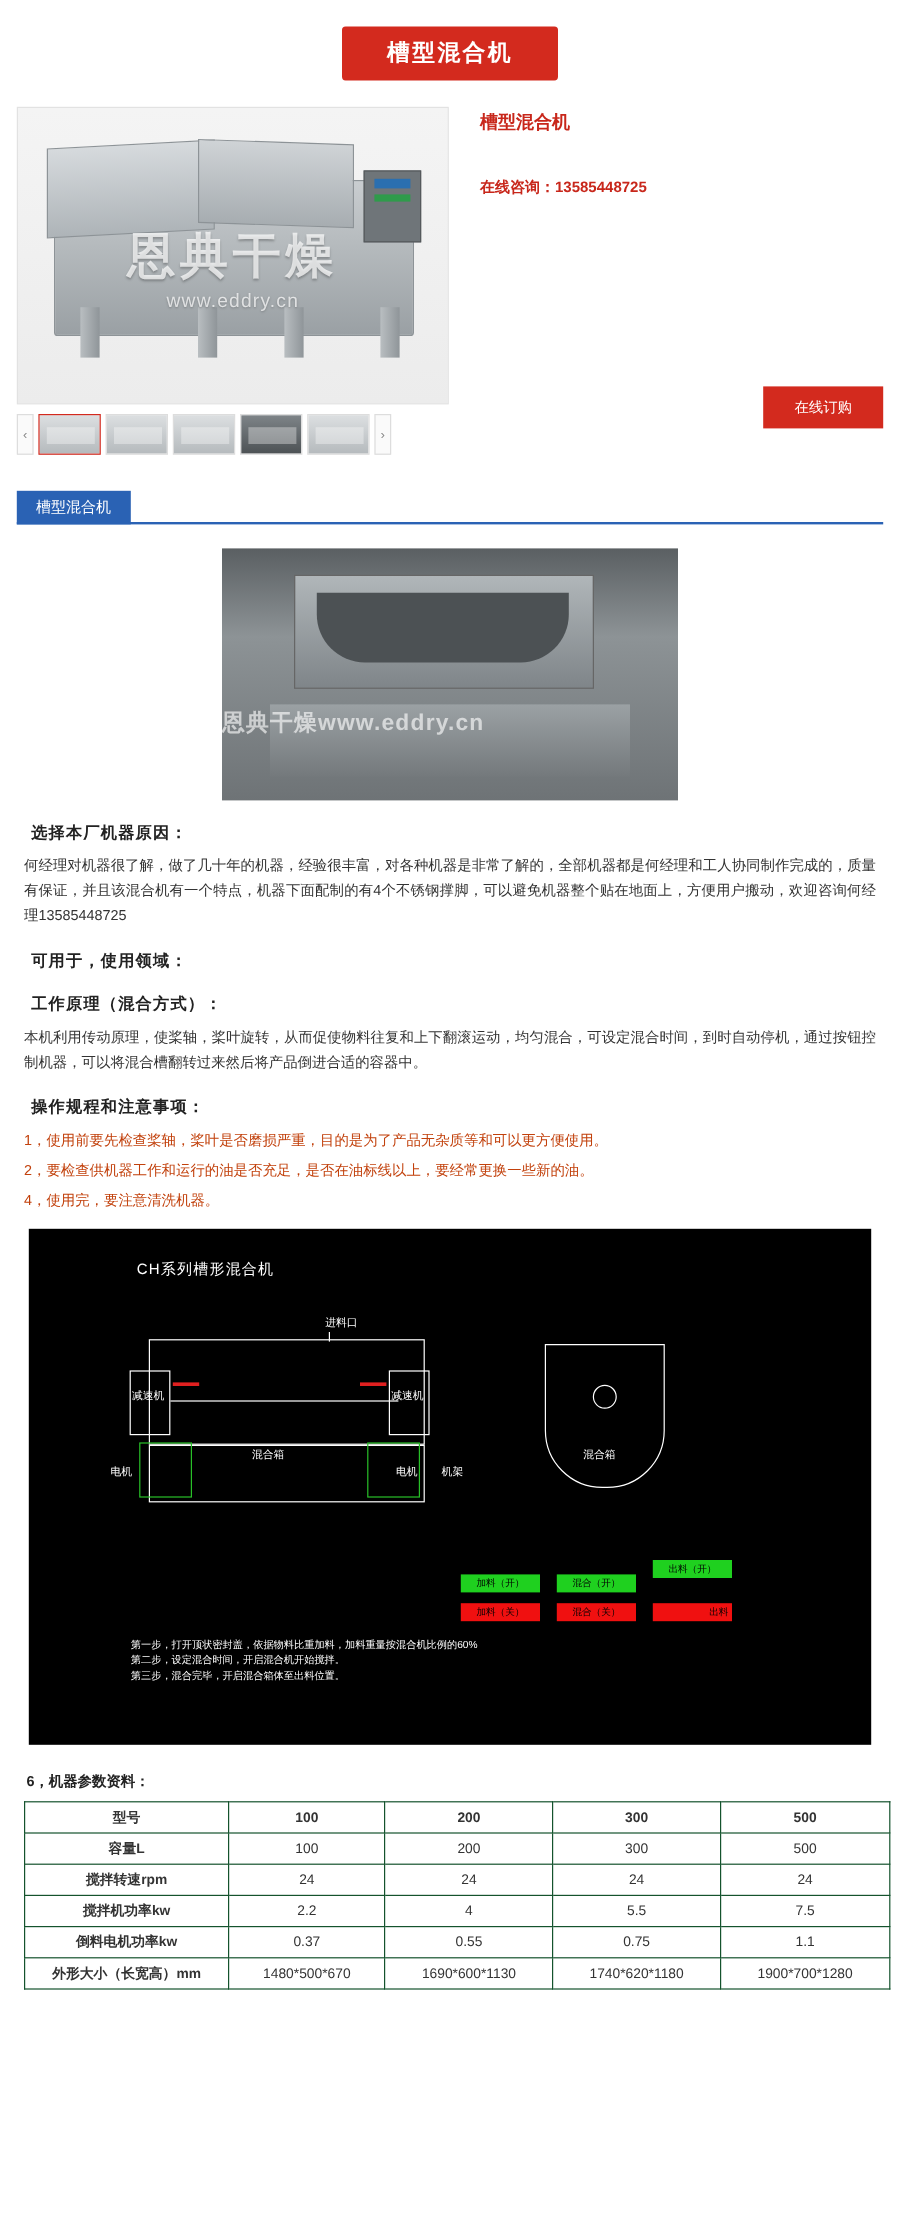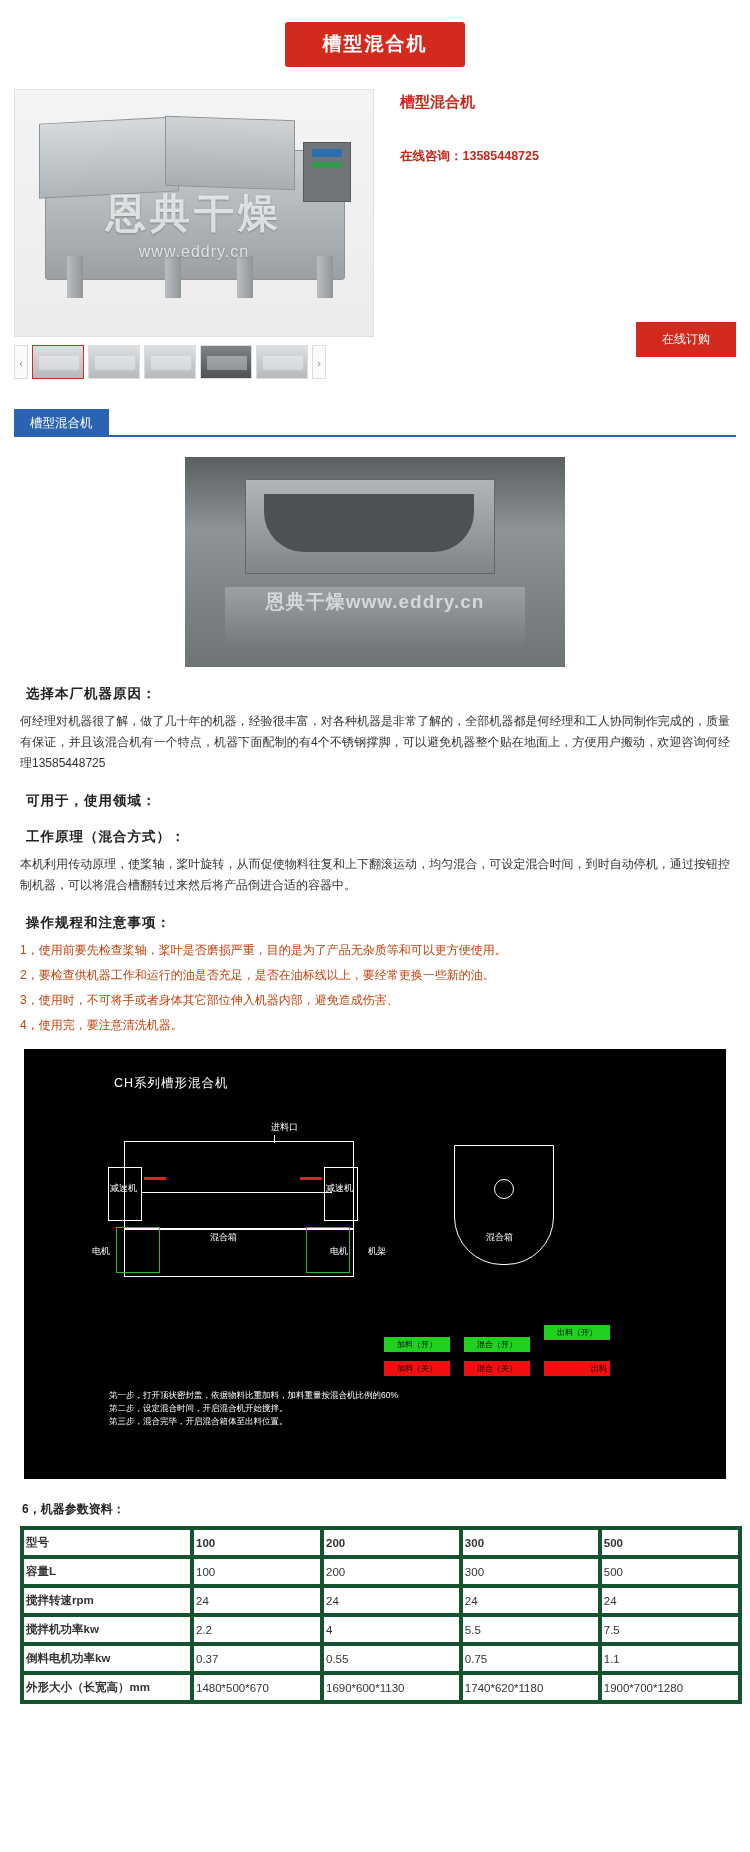--- a/index.html
+++ b/index.html
@@ -170,21 +170,21 @@
     content:""; position:absolute; left:18px; top:14px;
     width:210px; height:58px; background:#4c5154; border-radius:0 0 40px 40px;
   }
   .p2-base {
     position: absolute; left: 40px; bottom: 20px;
     width: 300px; height: 60px;
     background: linear-gradient(180deg,#9ba1a4,#74797c);
   }
   .p2-wm {
     position: absolute; left: 0; right: 0; bottom: 52px;
-    text-align: center; color: rgba(255,255,255,.62);
+    text-align: left; color: rgba(255,255,255,.62);
     font-size: 19px; font-weight: bold; letter-spacing: 1px;
   }
 
   
   .h2 {
     margin: 18px 0 8px 12px;
     font-size: 13.5px; font-weight: bold; color: #222;
     letter-spacing: 1px;
   }
   .para {
@@ -223,22 +223,22 @@
   .params-title {
     margin: 22px 0 8px 8px;
     font-size: 12px; font-weight: bold; color: #222;
   }
   table.params {
     width: 722px; margin: 0 6px 30px;
     border-collapse: collapse;
     font-size: 11.5px;
   }
   table.params td {
-    border: 4px solid #14532d;
-    text-align: left;
+    border: 1px solid #14532d;
+    text-align: center;
     padding: 5px 2px;
     height: 22px;
   }
   table.params td.hdr { font-weight: bold; width: 170px; }
   table.params tr:first-child td { font-weight: bold; }
 </style>
 </head>
 <body>
 
 <div class="page">
@@ -297,21 +297,20 @@
 
   <div class="h2">可用于，使用领域：</div>
 
   <div class="h2">工作原理（混合方式）：</div>
   <div class="para">本机利用传动原理，使桨轴，桨叶旋转，从而促使物料往复和上下翻滚运动，均匀混合，可设定混合时间，到时自动停机，通过按钮控制机器，可以将混合槽翻转过来然后将产品倒进合适的容器中。</div>
 
   <div class="h2">操作规程和注意事项：</div>
   <div class="list">
     <p>1，使用前要先检查桨轴，桨叶是否磨损严重，目的是为了产品无杂质等和可以更方便使用。</p>
     <p>2，要检查供机器工作和运行的油是否充足，是否在油标线以上，要经常更换一些新的油。</p>
-    <p>3，使用时，不可将手或者身体其它部位伸入机器内部，避免造成伤害、</p>
     <p>4，使用完，要注意清洗机器。</p>
   </div>
 
   <div class="diagram">
     <div class="dg-title">CH系列槽形混合机</div>
 
     <div class="dg-box" style="left:100px; top:92px; width:230px; height:88px;"></div>
     <div class="dg-box" style="left:100px; top:180px; width:230px; height:48px;"></div>
     <div class="dg-box" style="left:84px; top:118px; width:34px; height:54px;"></div>
     <div class="dg-box" style="left:300px; top:118px; width:34px; height:54px;"></div>

